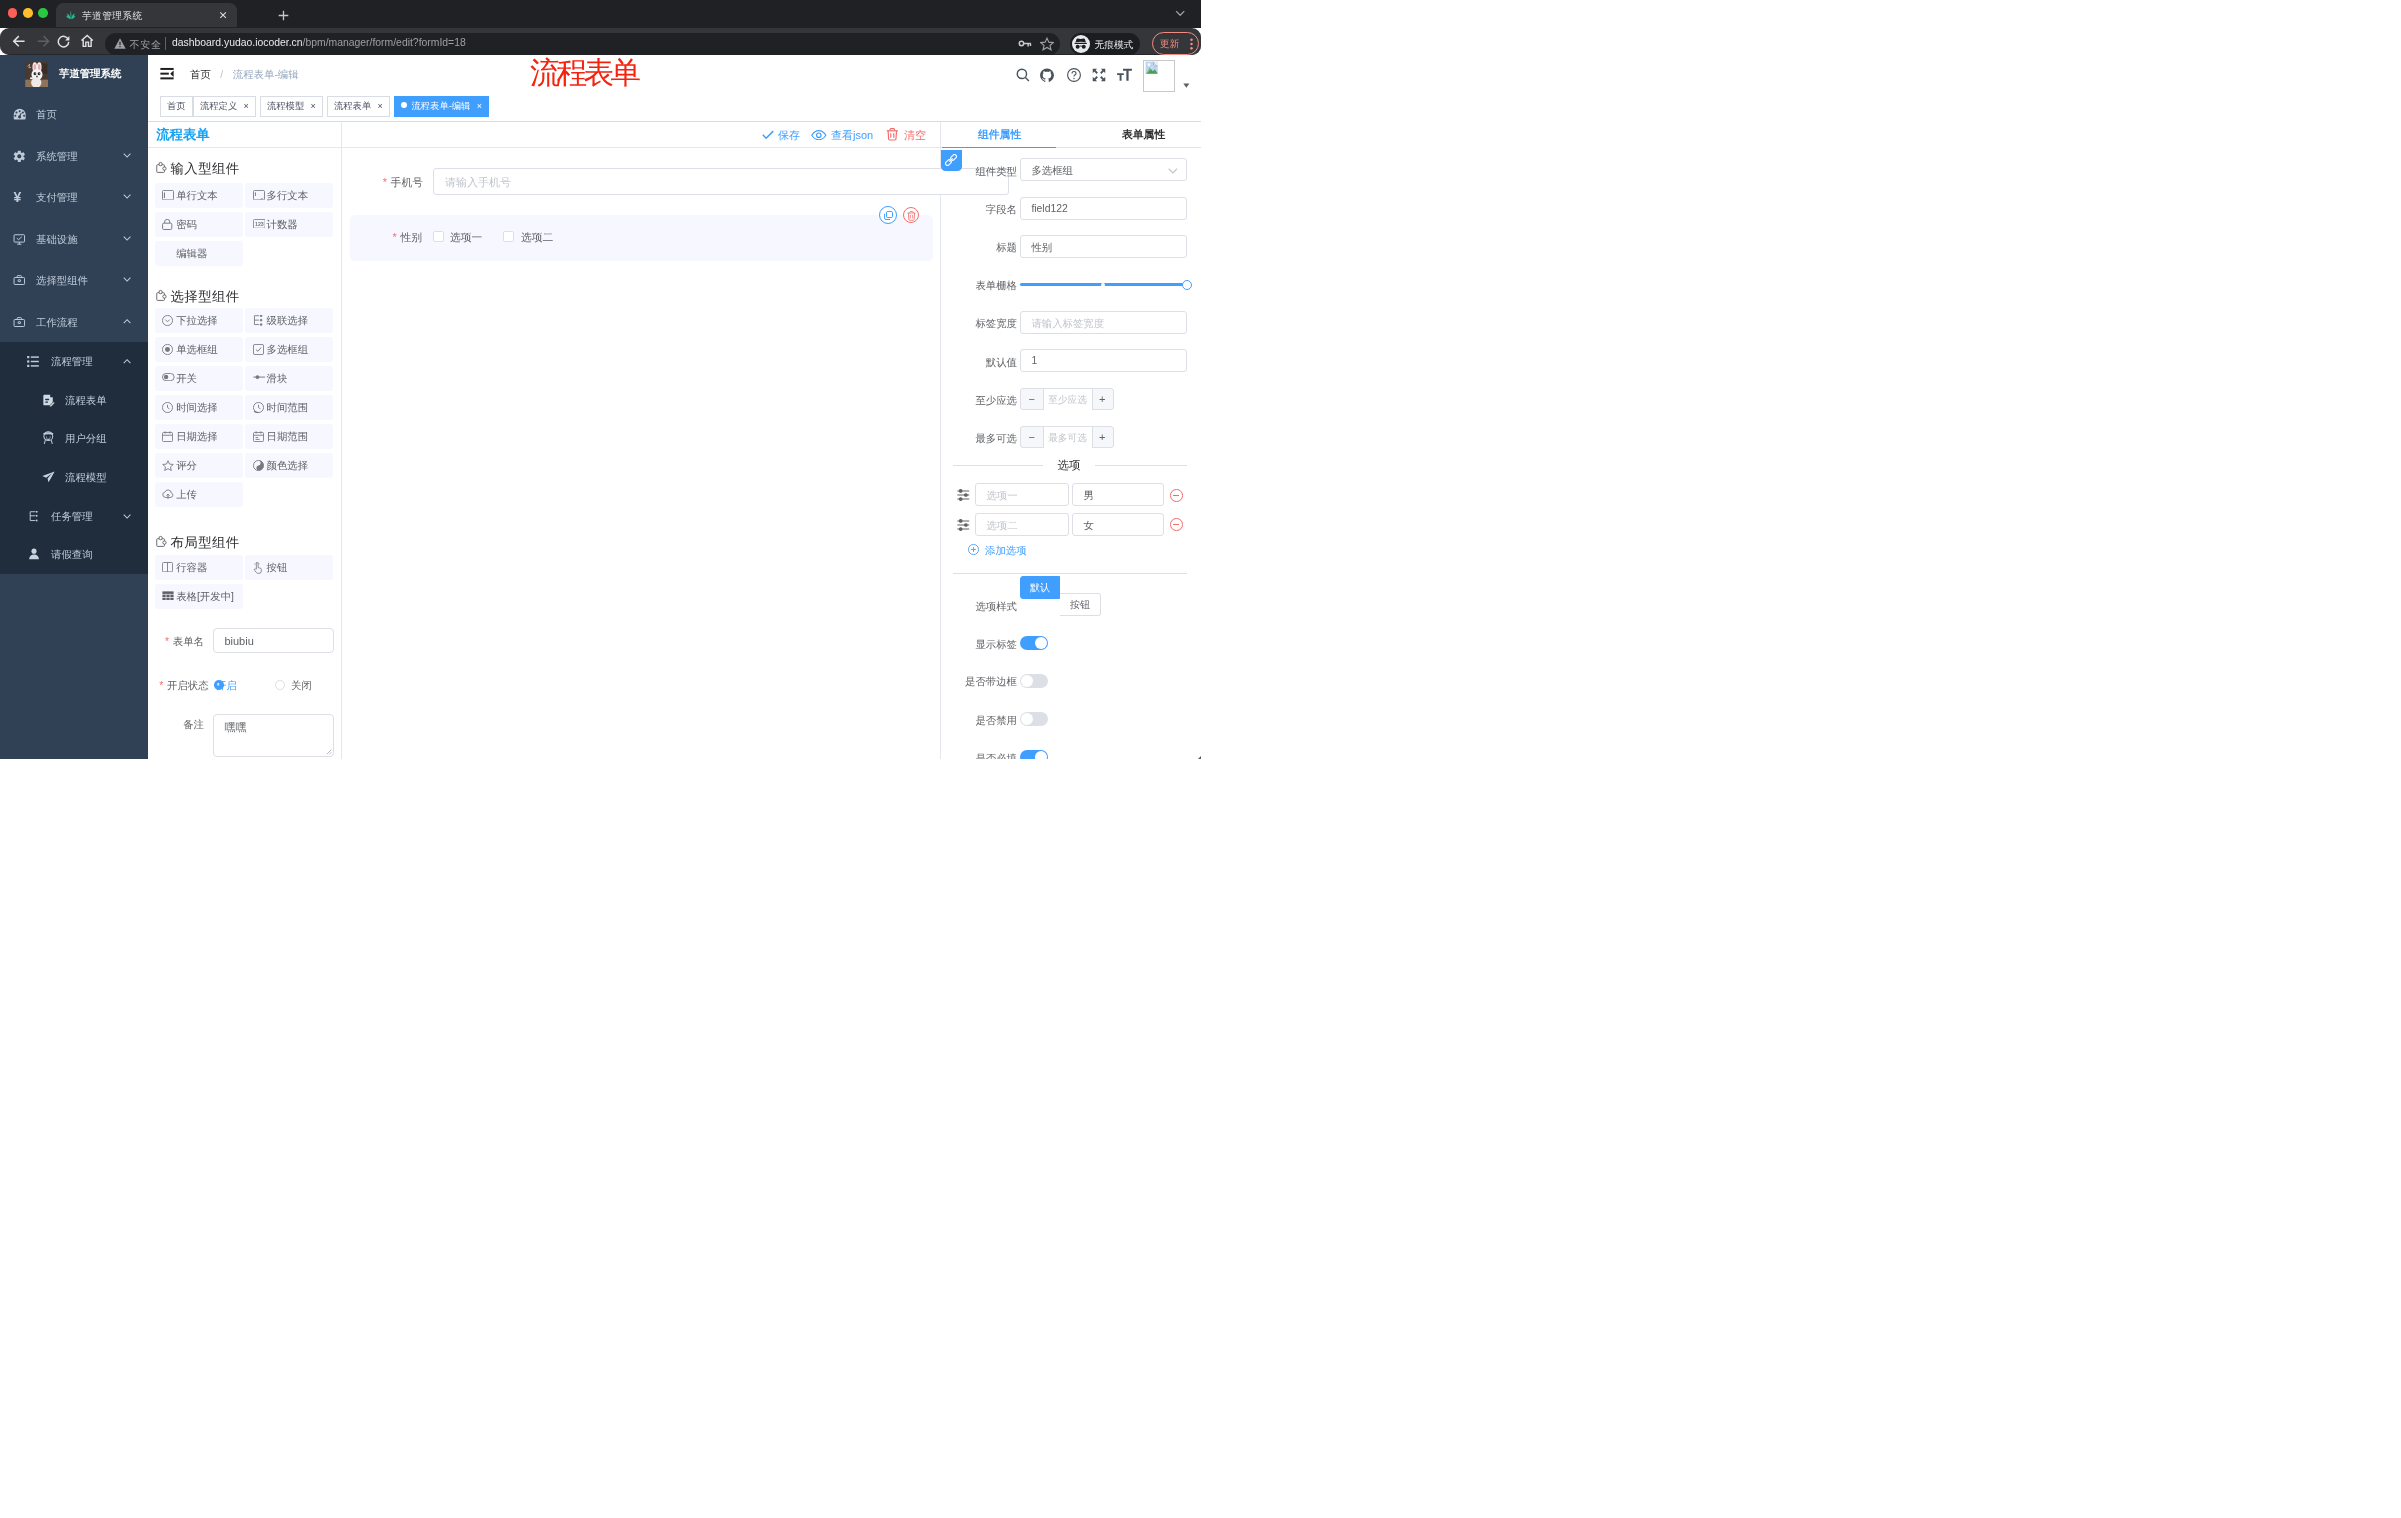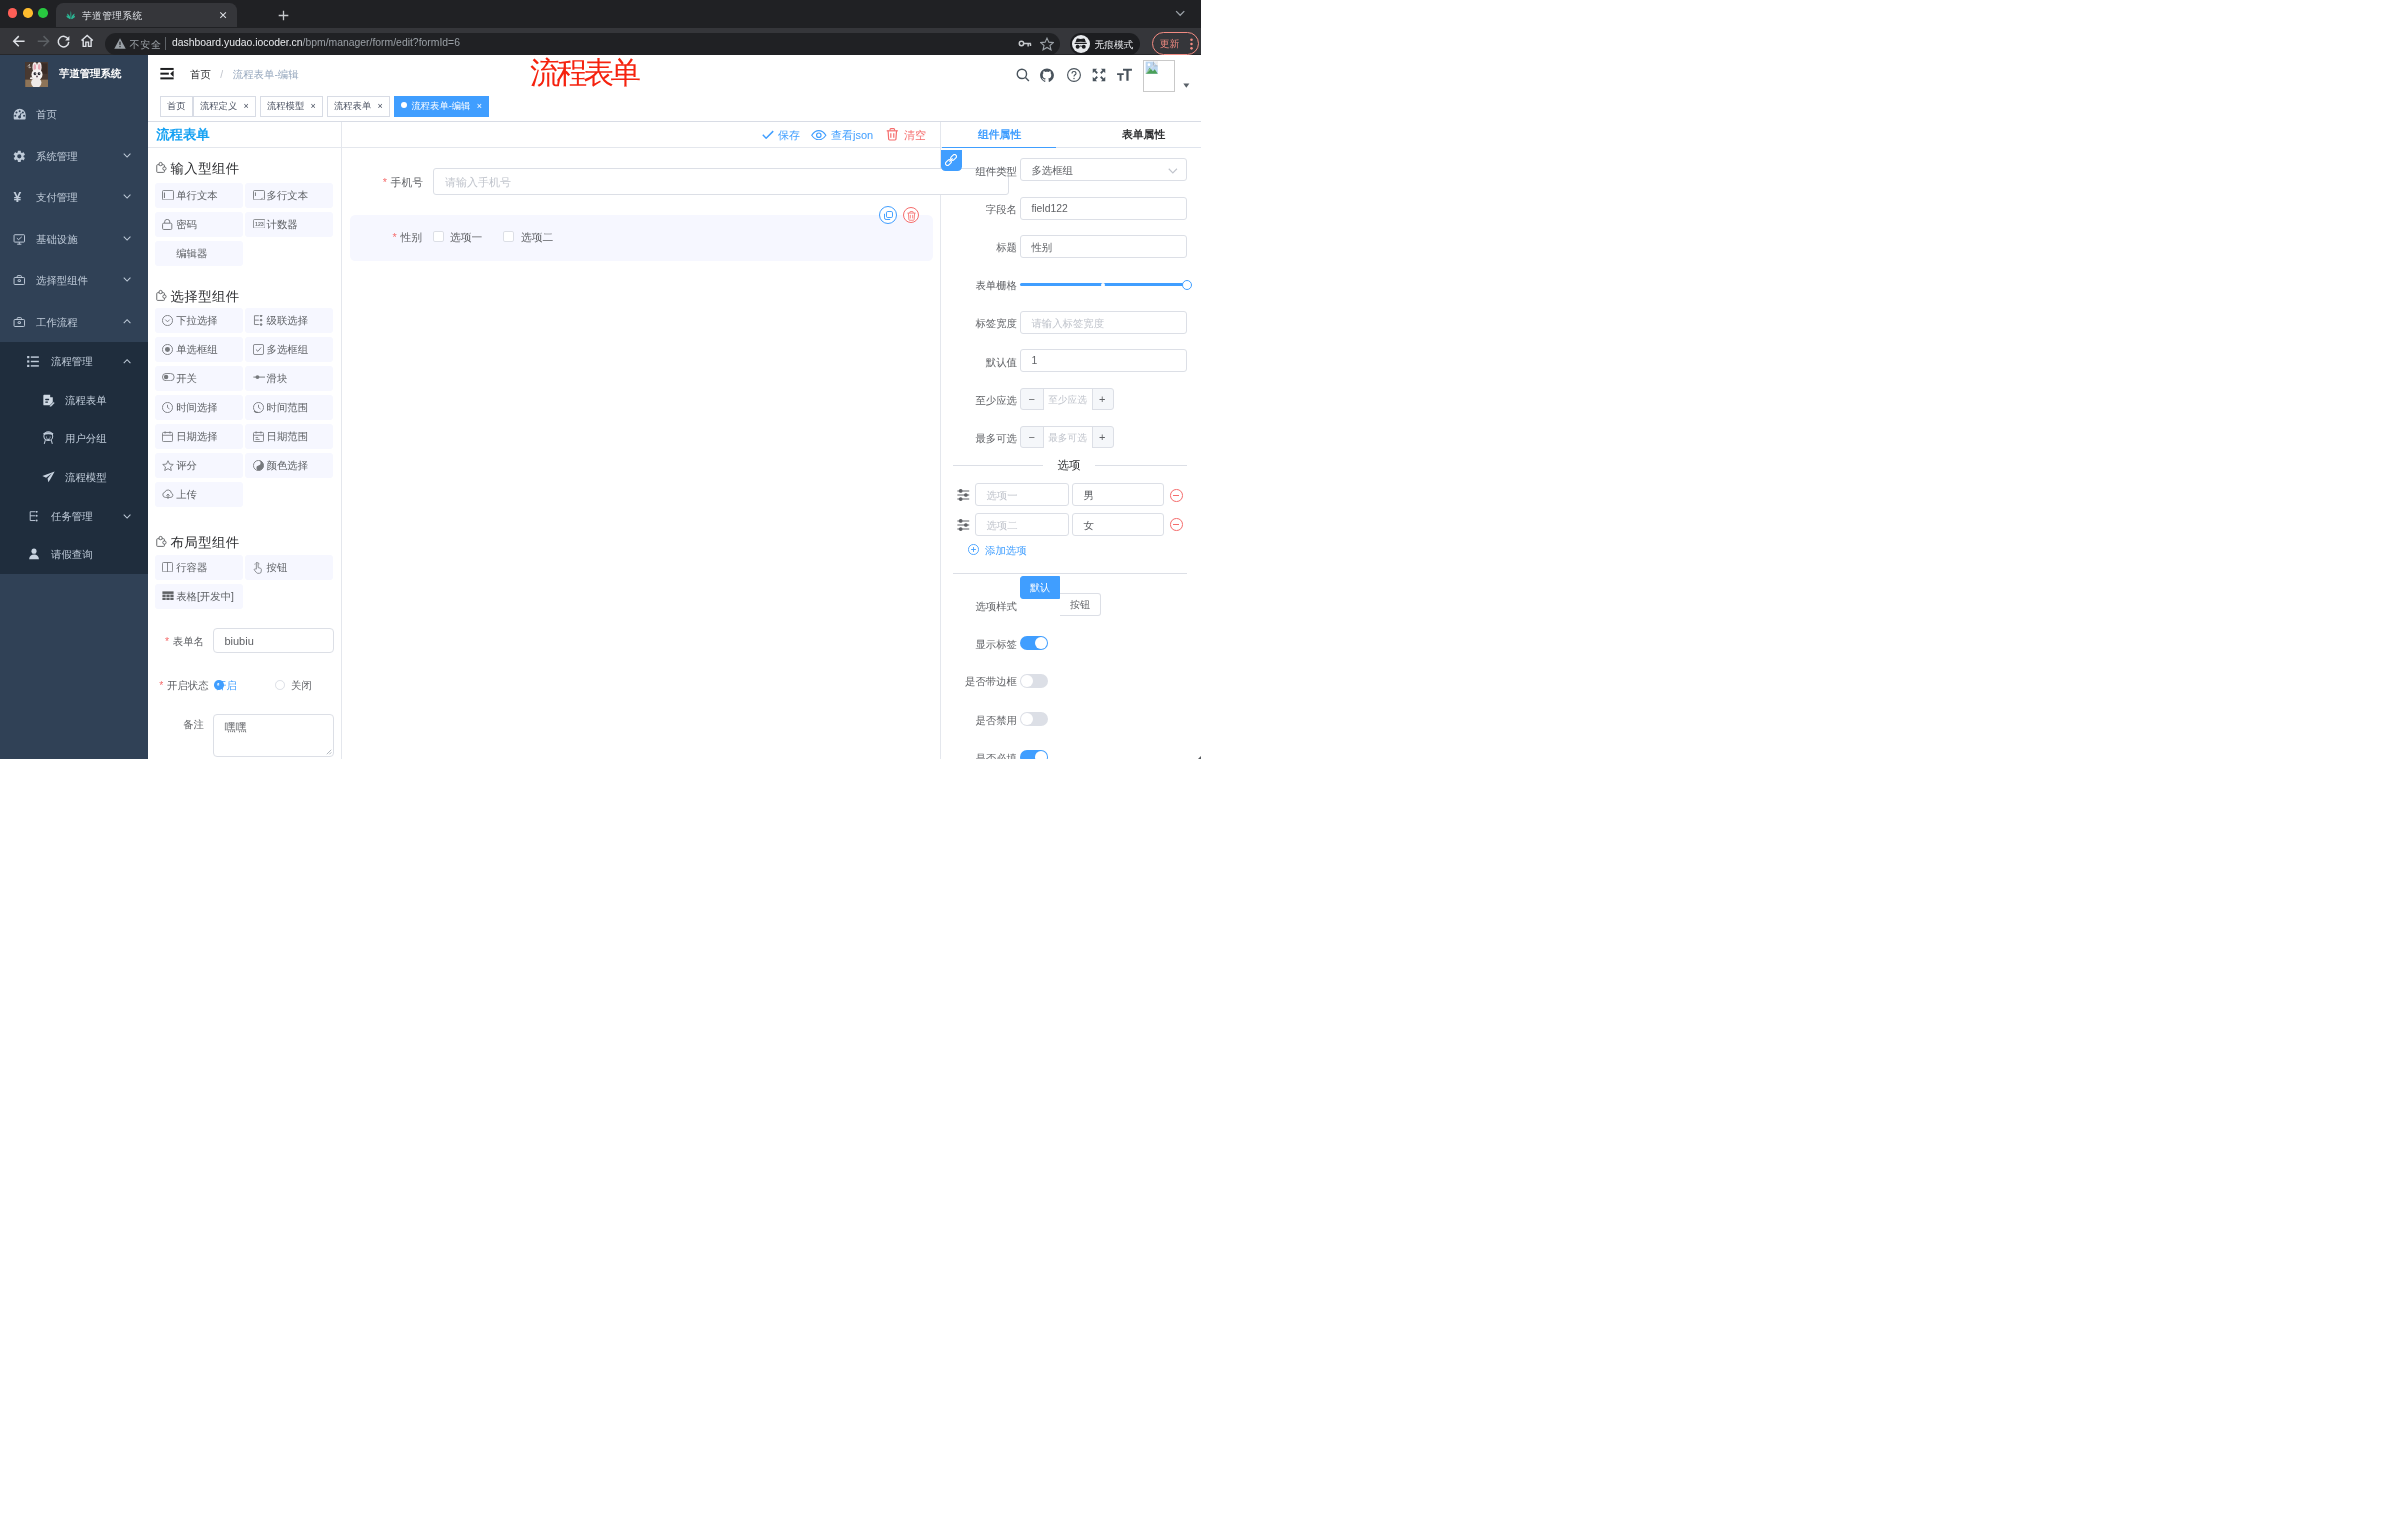--- a/index.html
+++ b/index.html
@@ -4,21 +4,21 @@
 <style>
 * { margin:0; padding:0; box-sizing:border-box; }
 html,body { width:1201px; height:759px; overflow:hidden; }
 body { font-family:"Liberation Sans", sans-serif; position:relative; background:#fff; }
 svg { display:block; }
 
 #tabstrip { position:absolute; left:0; top:0; width:1201px; height:27.5px; background:#202124; }
 .tl { position:absolute; top:8.2px; width:9.7px; height:9.7px; border-radius:50%; }
 #tab { position:absolute; left:56px; top:3.3px; width:181px; height:24px; background:#35363a; border-radius:7.4px 7.4px 0 0; }
 #tab .ttl { position:absolute; left:26px; top:6.3px; font-size:9.7px; color:#dee1e6; letter-spacing:0.4px; white-space:nowrap; }
-#toolbar { position:absolute; left:0; top:27.5px; width:1201px; height:27.5px; background:#35363a; border-bottom:0.7px solid #26272a; }
+#toolbar { position:absolute; left:0; top:27.5px; width:1201px; height:27.5px; background:#35363a; border-bottom:0.7px solid #26272a;border-radius:9px; }
 .tbico { position:absolute; top:5.2px; }
 #urlbar { position:absolute; left:105px; top:5.2px; width:955px; height:22px; background:#202124; border-radius:11px; }
 #urlbar .txt { position:absolute; left:67px; top:4.8px; font-size:10.4px; color:#e8eaed; white-space:nowrap; }
 #urlbar .txt span { color:#9aa0a6; }
 #incog { position:absolute; left:1070px; top:5.2px; width:70px; height:22px; background:#1c1d20; border-radius:11px; }
 #incog .cir { position:absolute; left:2.2px; top:2.2px; width:18px; height:18px; background:#e8eaed; border-radius:50%; }
 #incog .t { position:absolute; left:24.5px; top:6px; font-size:9.7px; color:#e8eaed; }
 #update { position:absolute; left:1152px; top:4.5px; width:47px; height:23px; border:1.1px solid #f28b82; border-radius:12px; }
 #update .t { position:absolute; left:6.7px; top:5.2px; font-size:9.7px; color:#f28b82; }
 #update .dots { position:absolute; right:5.2px; top:3px; }
@@ -136,21 +136,21 @@
       <path d="M3.2 9.8 L10.5 3.2 L17.8 9.8 M5.4 8.6 V17.2 H8.8 V11.8 H12.2 V17.2 H15.6 V8.6" fill="none" stroke="#dee1e6" stroke-width="1.8"></path>
     </svg>
   <div id="urlbar">
     <svg style="position:absolute;left:9px;top:5.6px" width="12" height="11" viewBox="0 0 16 15">
         <path d="M8 0.5 L15.8 14.5 H0.2Z" fill="#9aa0a6"></path>
         <rect x="7.2" y="5" width="1.6" height="4.5" fill="#202124"></rect>
         <rect x="7.2" y="10.8" width="1.6" height="1.8" fill="#202124"></rect>
       </svg>
     <div style="position:absolute;left:24.5px;top:5.2px;font-size:10px;color:#9aa0a6;letter-spacing:0.7px">不安全</div>
     <div style="position:absolute;left:60px;top:4.1px;width:0.7px;height:13.7px;background:#5f6368"></div>
-    <div class="txt">dashboard.yudao.iocoder.cn<span>/bpm/manager/form/edit?formId=6</span></div>
+    <div class="txt">dashboard.yudao.iocoder.cn<span>/bpm/manager/form/edit?formId=18</span></div>
     <svg style="position:absolute;left:913px;top:5.6px" width="14" height="11" viewBox="0 0 19 15">
         <g fill="none" stroke="#c7cacd" stroke-width="2">
           <circle cx="4.7" cy="7.5" r="3"></circle>
           <path d="M7.7 7.5 H17.5 M13.8 7.5 V11.5 M17 7.5 V11"></path>
         </g>
       </svg>
     <svg style="position:absolute;left:935px;top:4.1px" width="14" height="14" viewBox="0 0 19 19">
         <path d="M9.5 1.5 L12 7 L18 7.6 L13.5 11.5 L14.9 17.4 L9.5 14.2 L4.1 17.4 L5.5 11.5 L1 7.6 L7 7Z" fill="none" stroke="#9aa0a6" stroke-width="1.5"></path>
       </svg>
   </div>

